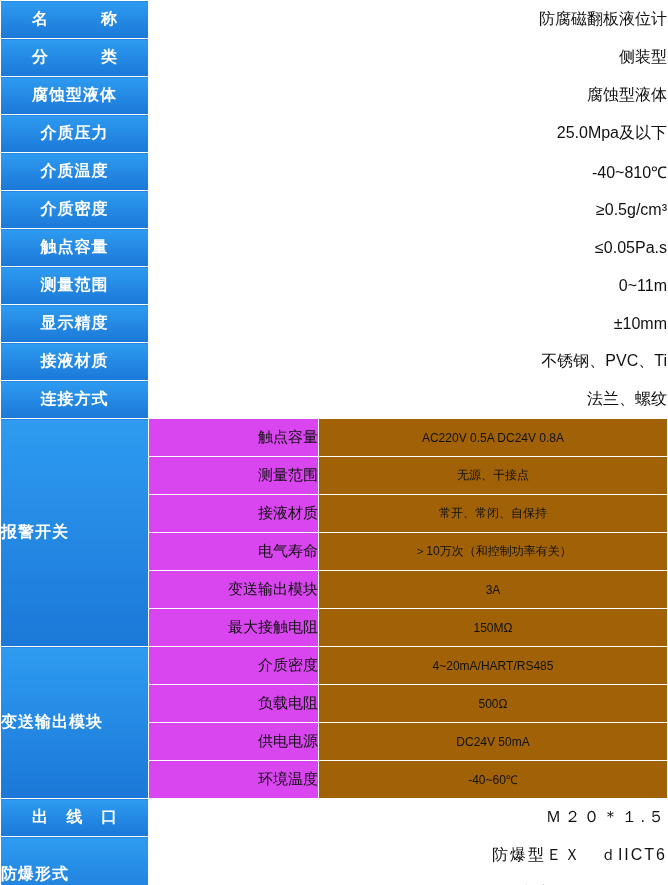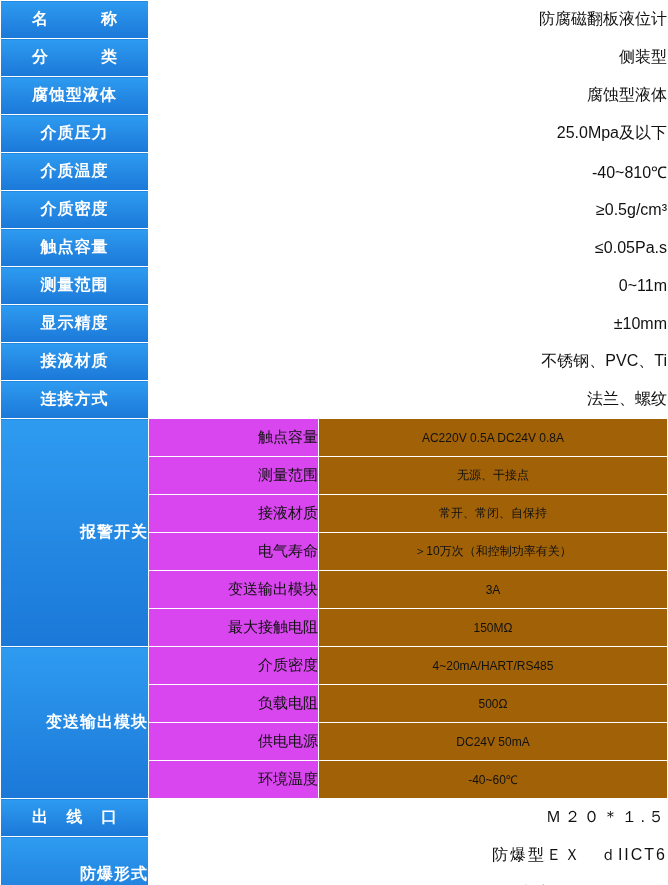--- a/index.html
+++ b/index.html
@@ -36,21 +36,21 @@
   .label-cell.spread {
     letter-spacing: 7px;
     text-indent: 7px;
     margin-left: 10px;
   }
   .group-label {
     background: linear-gradient(to bottom, #2e9bf0 0%, #1b78d8 100%);
     color: #ffffff;
     font-weight: bold;
     font-size: 16px;
-    text-align: right;
+    text-align: left;
     letter-spacing: 1px;
     vertical-align: middle;
   }
   .value-cell {
     background: #ffffff;
     color: #111111;
     font-size: 16px;
     text-align: right;
     height: 37px;
     border-left: 1px solid #9cc8ee;

